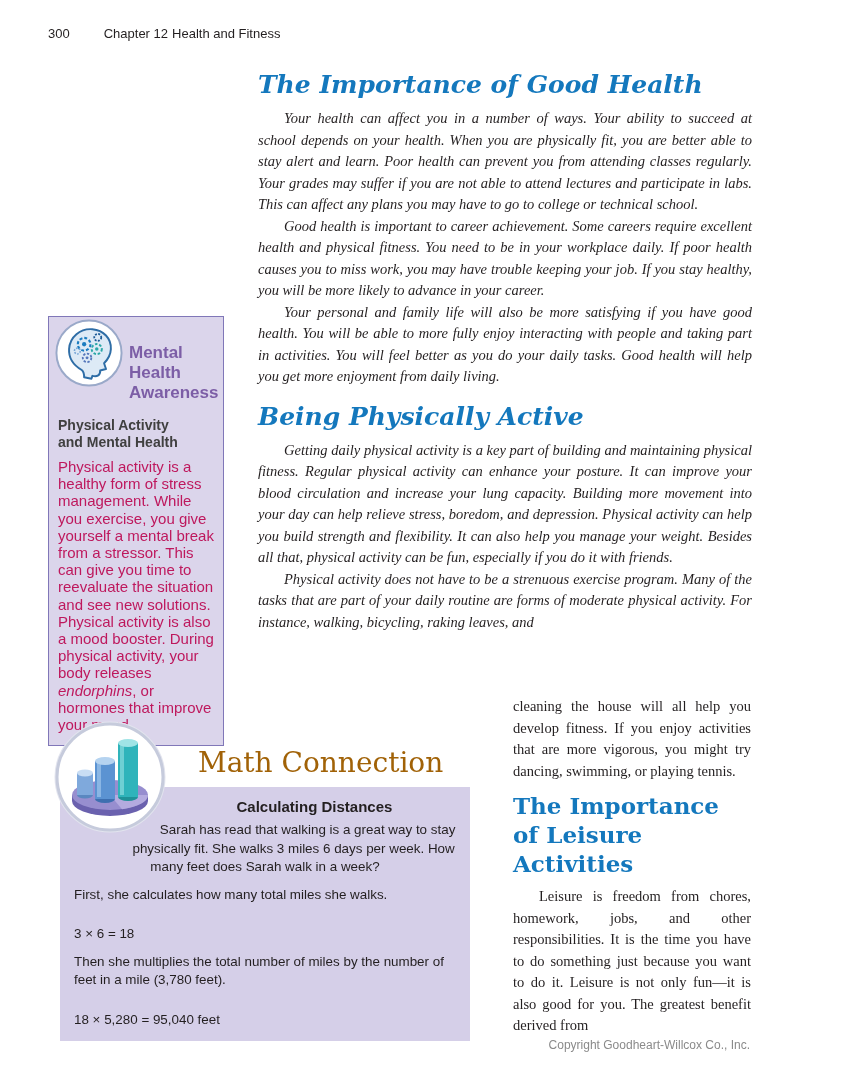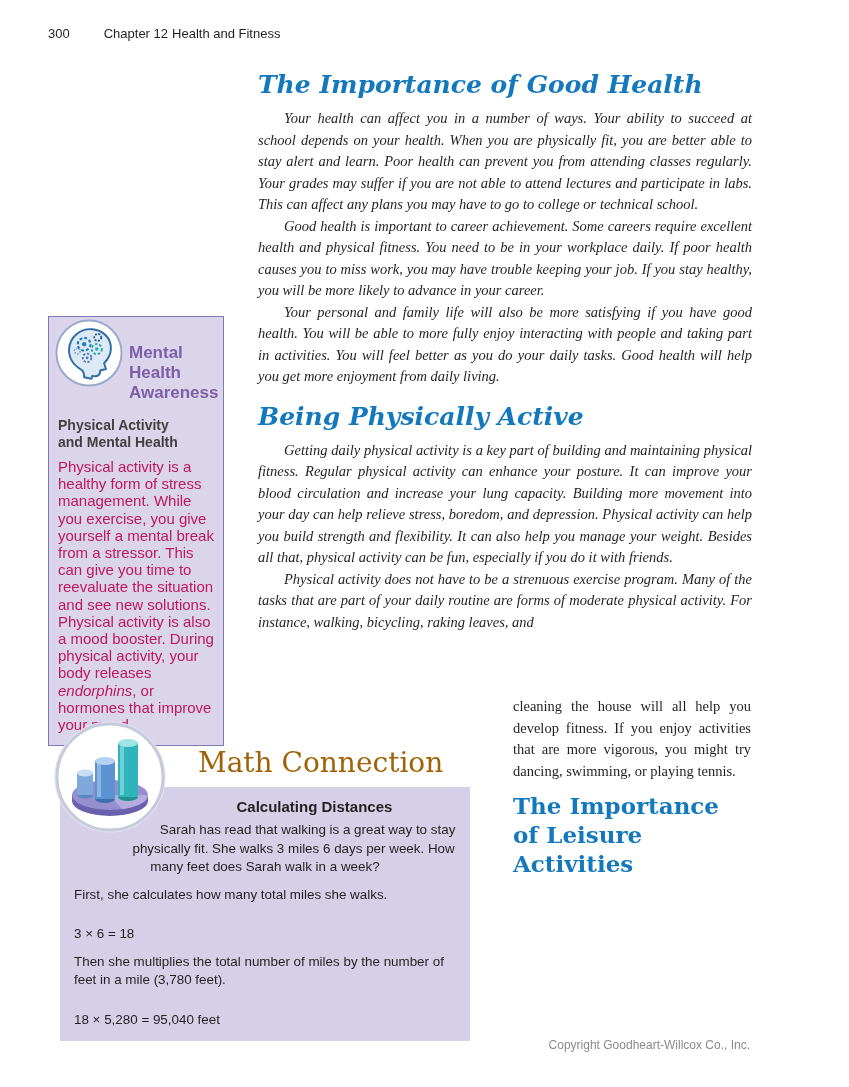--- a/index.html
+++ b/index.html
@@ -94,20 +94,21 @@
     <p>Good health is important to career achievement. Some careers require excellent health and physical fitness. You need to be in your workplace daily. If poor health causes you to miss work, you may have trouble keeping your job. If you stay healthy, you will be more likely to advance in your career.</p>
     <p>Your personal and family life will also be more satisfying if you have good health. You will be able to more fully enjoy interacting with people and taking part in activities. You will feel better as you do your daily tasks. Good health will help you get more enjoyment from daily living.</p>
     <h1 class="blue-head mid">Being Physically Active</h1>
     <p>Getting daily physical activity is a key part of building and maintaining physical fitness. Regular physical activity can enhance your posture. It can improve your blood circulation and increase your lung capacity. Building more movement into your day can help relieve stress, boredom, and depression. Physical activity can help you build strength and flexibility. It can also help you manage your weight. Besides all that, physical activity can be fun, especially if you do it with friends.</p>
     <p>Physical activity does not have to be a strenuous exercise program. Many of the tasks that are part of your daily routine are forms of moderate physical activity. For instance, walking, bicycling, raking leaves, and</p>
   </div>
 
   <div class="narrowcol">
     <p class="no-indent">cleaning the house will all help you develop fitness. If you enjoy activities that are more vigorous, you might try dancing, swimming, or playing tennis.</p>
     <h1 class="blue-head">The Importance of Leisure Activities</h1>
+    <p>Leisure is freedom from chores, homework, jobs, and other responsibilities. It is the time you have to do something just because you want to do it. Leisure is not only fun—it is also good for you. The greatest benefit derived from</p>
   </div>
 
   <div class="mental-box">
     <span class="mh-icon">
       <svg viewBox="0 0 72 72" width="70" height="70" aria-hidden="true">
         <circle cx="36" cy="36" r="33.5" fill="#ffffff" stroke="#9aa9c9" stroke-width="2"></circle>
         <path d="M31 61 C31 57.5 30.5 55 28.5 53.5 C20 48.5 15 41 15.5 32 C16.2 19.5 27 10.5 39.5 11.5 C51 12.5 59 21 58.5 32 C58.2 38 55.5 42.5 51.5 46.5 L53.5 52.5 L47.5 54 C47.8 58.5 44.5 61 39.5 59.5 L38.5 62.5 Z" fill="#ddeaf6" stroke="#2e6da6" stroke-width="2" stroke-linejoin="round"></path>
         <circle cx="31" cy="27" r="6.5" fill="none" stroke="#1b7cc0" stroke-width="2.2" stroke-dasharray="3 2"></circle>
         <circle cx="31" cy="27" r="2.2" fill="#1b7cc0"></circle>
         <circle cx="44" cy="32" r="5.2" fill="none" stroke="#2aa7a7" stroke-width="2" stroke-dasharray="2.6 1.8"></circle>

